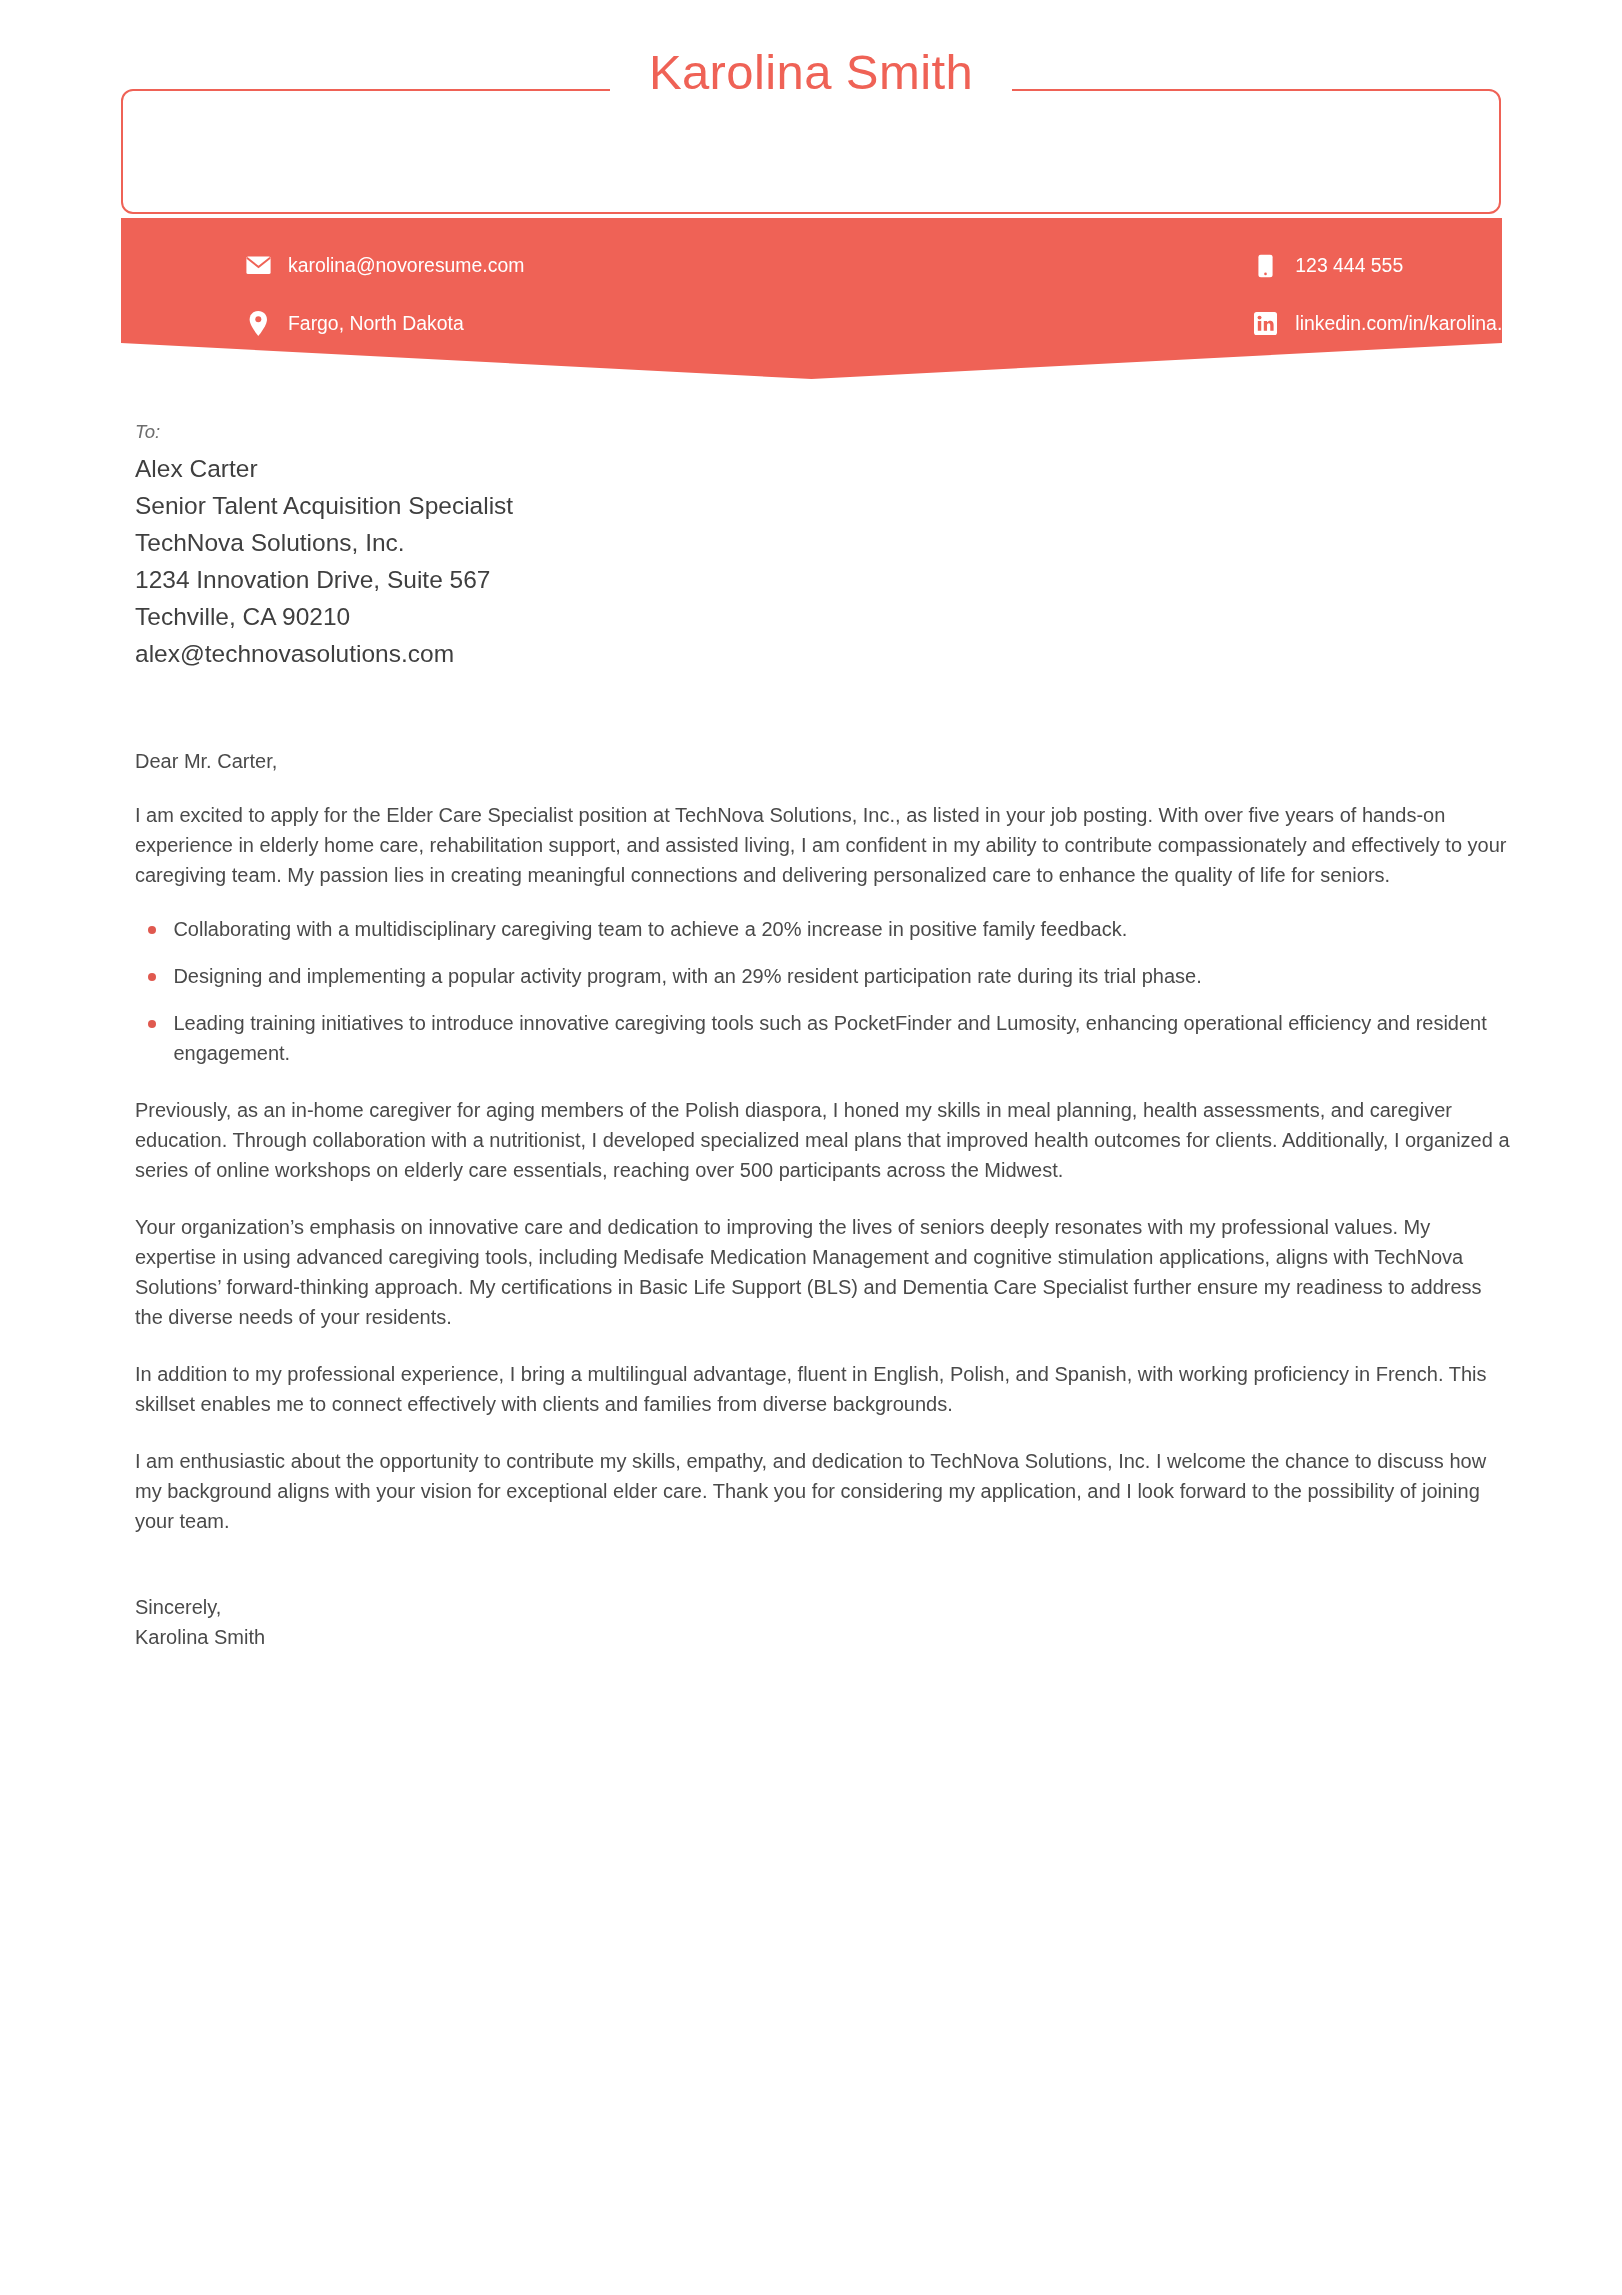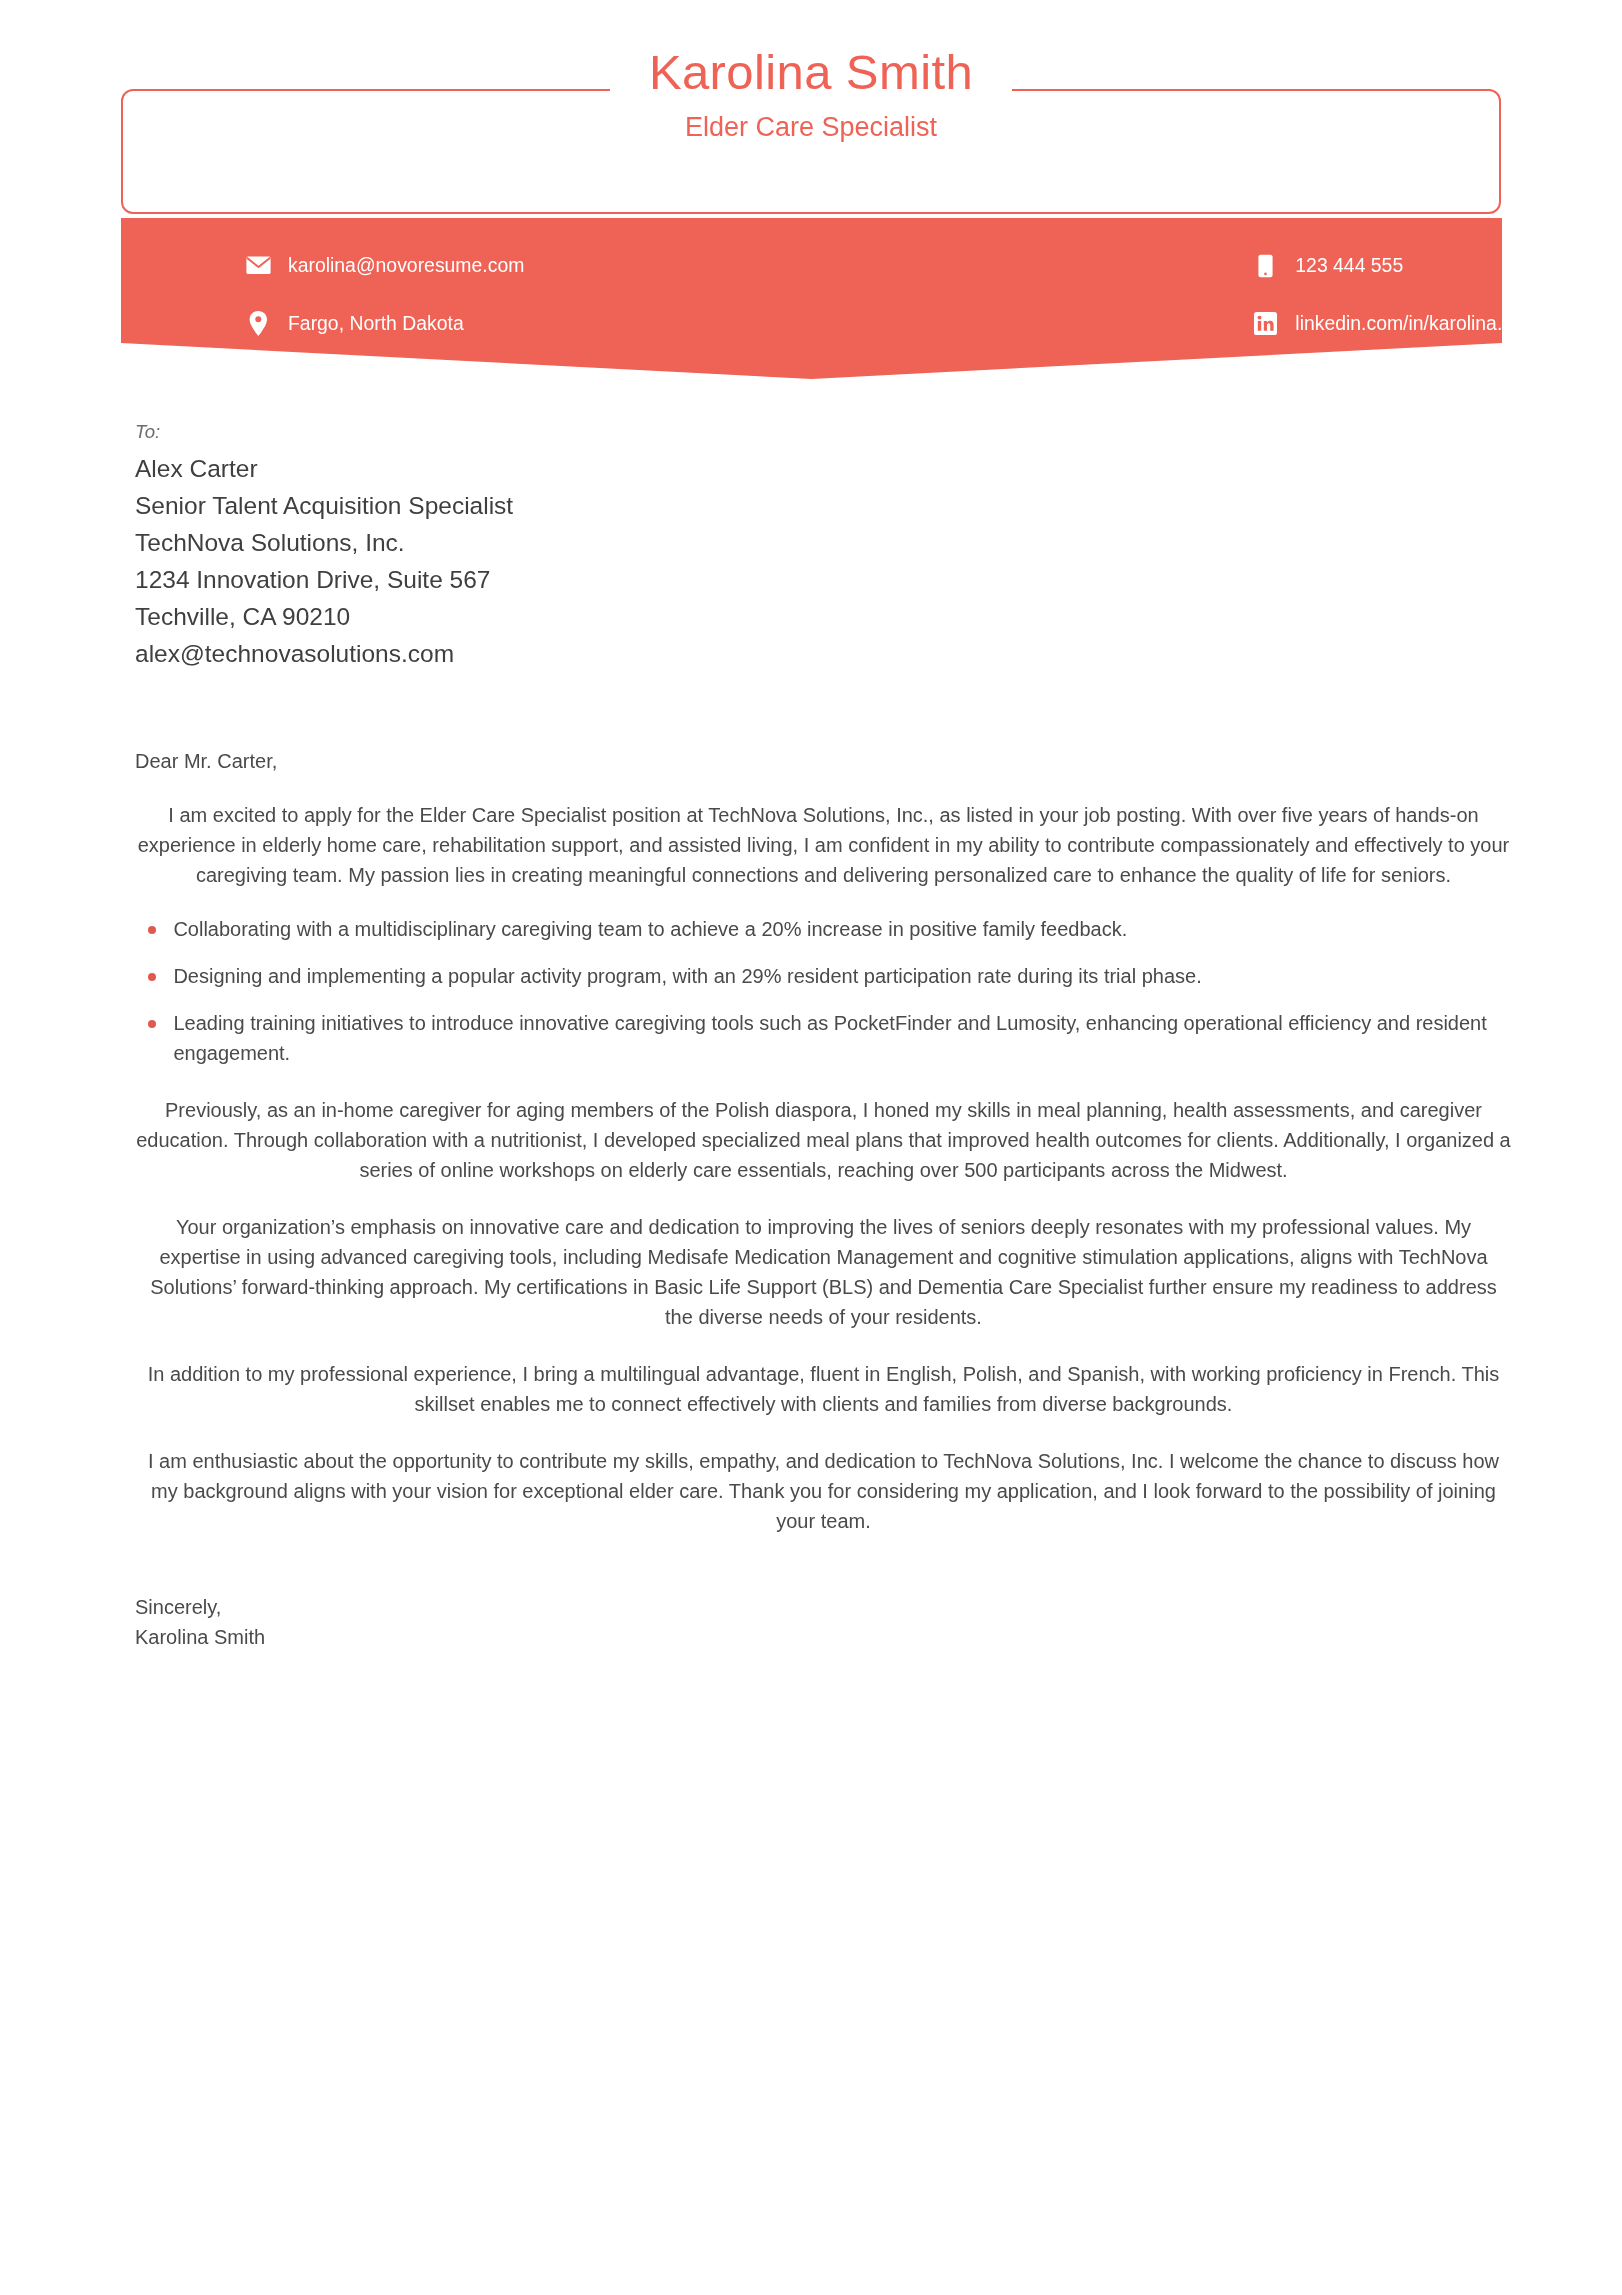--- a/index.html
+++ b/index.html
@@ -129,21 +129,20 @@
   .salutation {
     margin-top: 78px;
     font-size: 20px;
     color: #4a4a4a;
   }
   p.para {
     font-size: 20px;
     line-height: 30px;
     color: #4a4a4a;
     margin: 27px 0 0 0;
-    text-align: center;
   }
   ul.bullets {
     margin: 24px 0 0 0;
     padding: 0 0 0 35px;
     list-style: none;
   }
   ul.bullets li {
     position: relative;
     font-size: 20px;
     line-height: 30px;
@@ -170,21 +169,20 @@
 </style>
 </head>
 <body>
 
 <div class="page">
 
   <div class="header">
     <div class="header-frame"></div>
     <div class="name-block">
       <div class="name">Karolina Smith</div>
-      <div class="title">Elder Care Specialist</div>
     </div>
   </div>
 
   <div class="contact-band"></div>
   <div class="contact-grid">
 
     <div class="contact-item">
       <span class="ico">
         <svg width="25" height="18.6" viewBox="0 0 30 22">
           <rect x="0.5" y="0.5" width="29" height="21" rx="2" fill="#ffffff"></rect>

